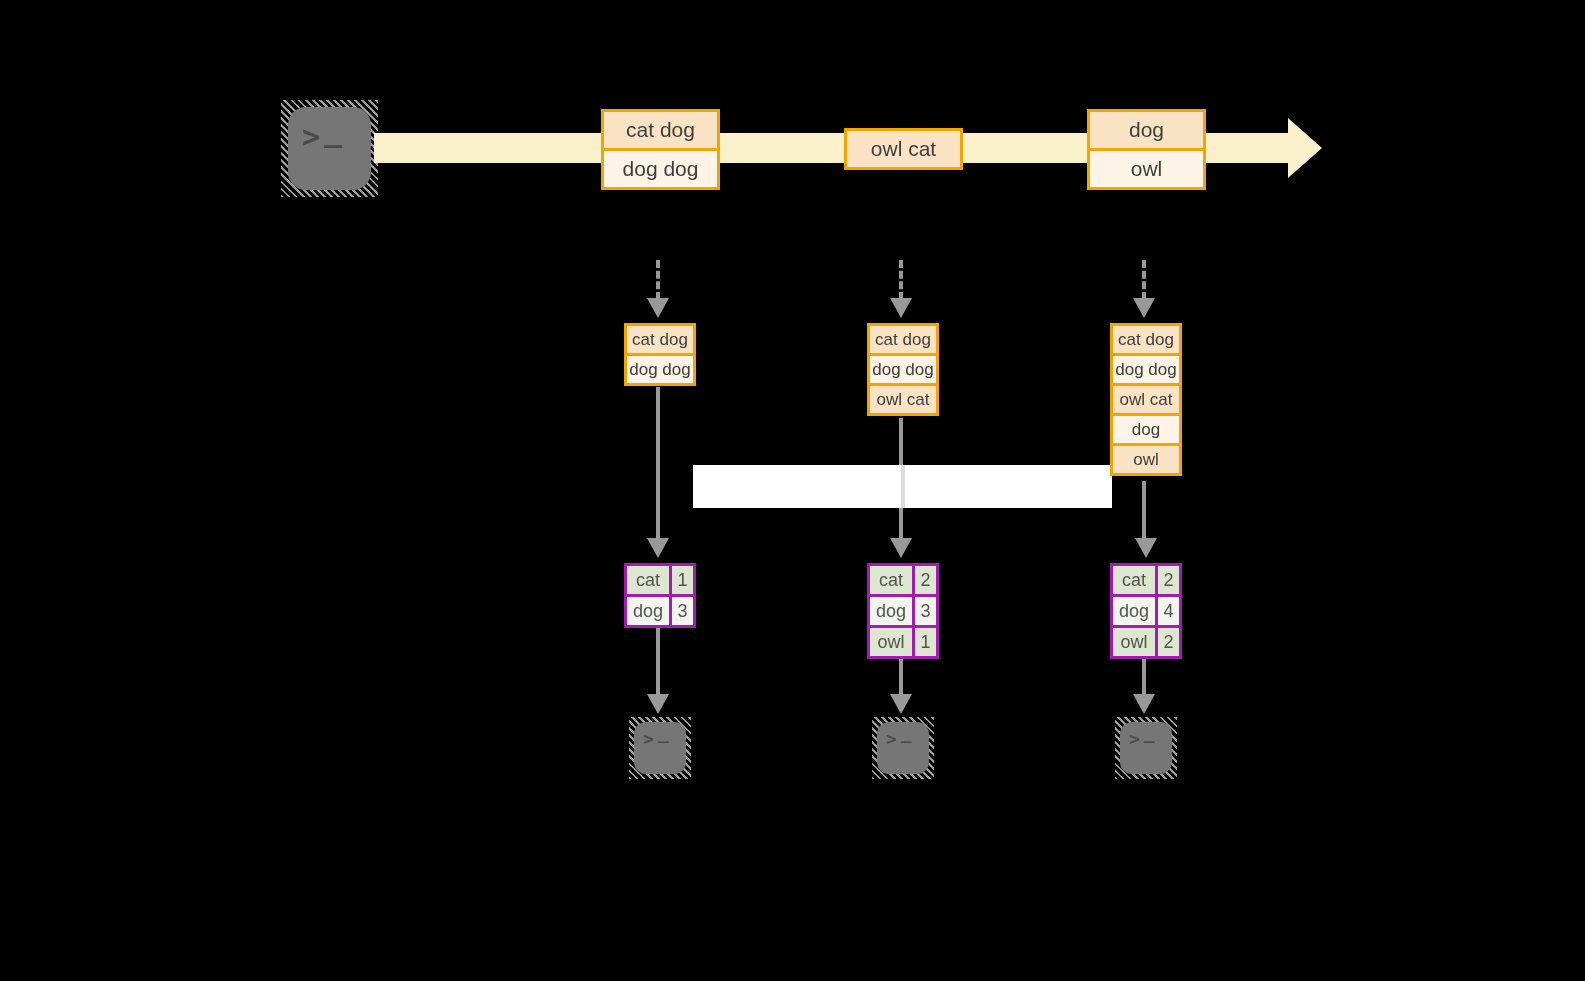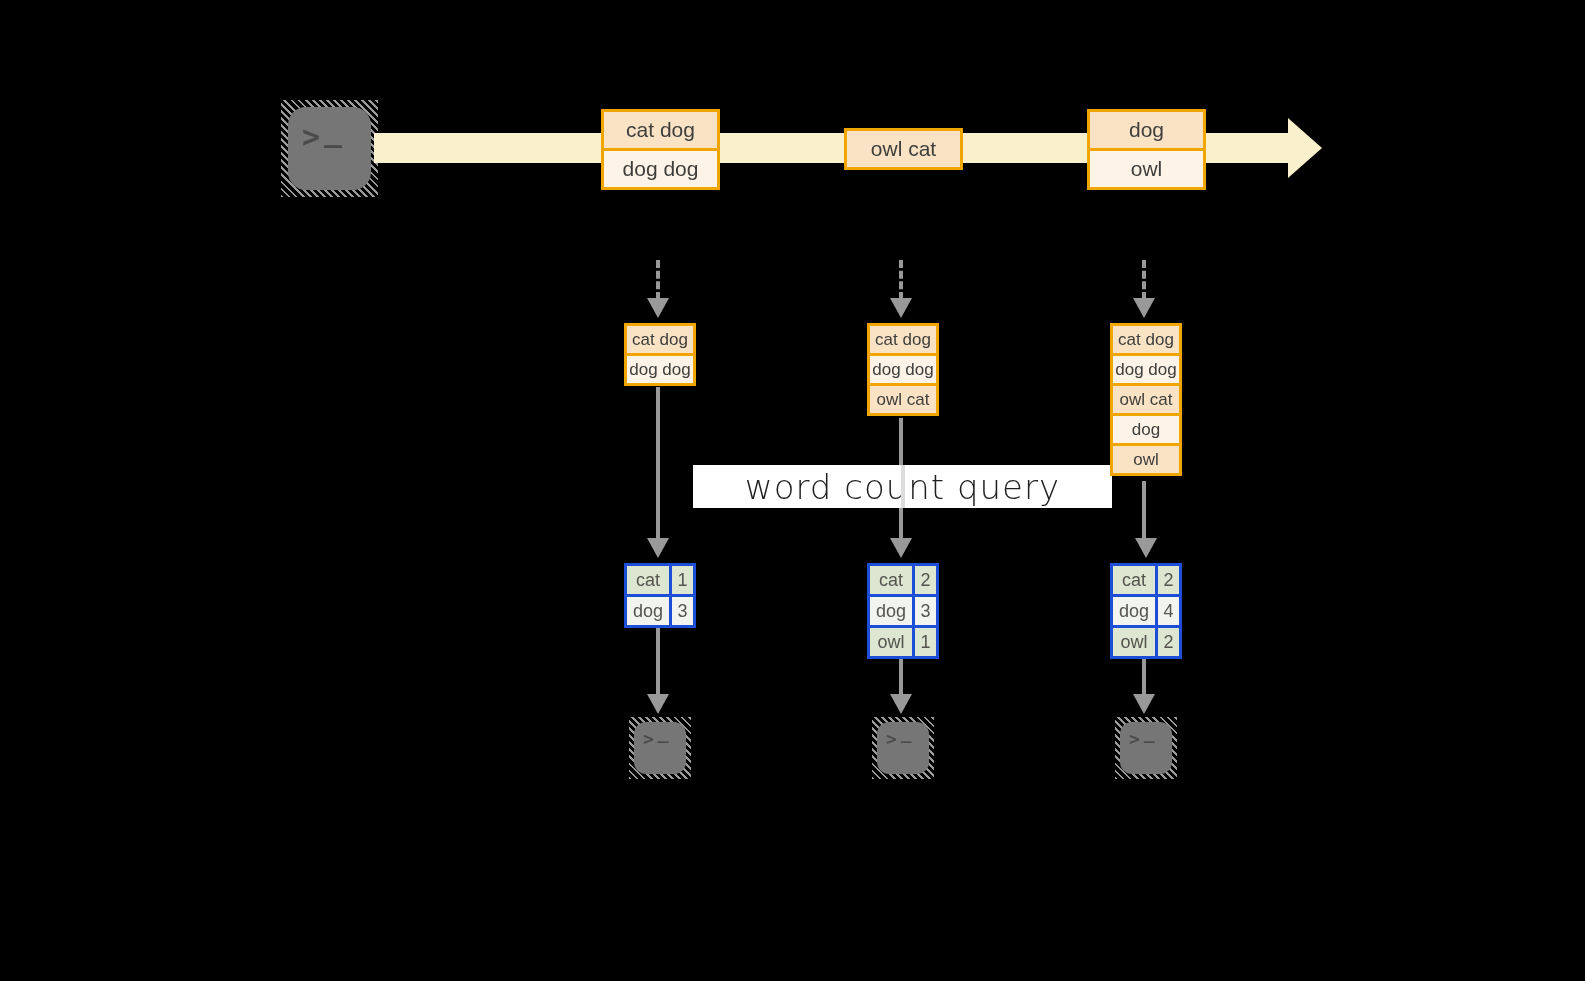--- a/index.html
+++ b/index.html
@@ -39,21 +39,21 @@
   .vhead{position:absolute;width:0;height:0;z-index:2;
          border-left:11px solid transparent;border-right:11px solid transparent;border-top:20px solid #999;}
 
   
   .query-band{position:absolute;left:693px;top:465px;width:419px;height:43px;background:#fff;z-index:3;
               display:flex;align-items:center;justify-content:center;}
   .query-band .label{font-family:"DejaVu Sans","Liberation Sans",sans-serif;font-weight:200;font-size:34px;color:#1f1f1f;letter-spacing:1px;}
   .query-ghost{position:absolute;left:208px;top:0;width:4px;height:43px;background:#dcdcdc;}
 
   
-  .gtable{position:absolute;width:72px;box-sizing:border-box;background:#1d4ed8;z-index:5;
+  .gtable{position:absolute;width:72px;box-sizing:border-box;background:#a21caf;z-index:5;
           display:grid;grid-template-columns:42px 21px;gap:3px;padding:3px;}
   .gcell{height:28px;display:flex;align-items:center;justify-content:center;font-size:18px;color:#55544f;}
   .sage{background:#dce6d0;}
   .pale{background:#f2f5ee;}
 </style>
 </head>
 <body>
 
 <div class="canvas">
 
@@ -104,21 +104,20 @@
 
   <div class="vline" style="left:656px;top:387px;height:153px;"></div>
   <div class="vhead" style="left:647px;top:538px;"></div>
   <div class="vline" style="left:899px;top:418px;height:122px;"></div>
   <div class="vhead" style="left:890px;top:538px;"></div>
   <div class="vline" style="left:1142px;top:481px;height:59px;"></div>
   <div class="vhead" style="left:1135px;top:538px;"></div>
 
   <div class="query-band">
     <div class="query-ghost"></div>
-    <span class="label">word count query</span>
   </div>
 
   <div class="gtable" style="left:624px;top:563px;">
     <div class="gcell sage">cat</div>
     <div class="gcell sage">1</div>
     <div class="gcell pale">dog</div>
     <div class="gcell pale">3</div>
   </div>
   <div class="gtable" style="left:867px;top:563px;">
     <div class="gcell sage">cat</div>

